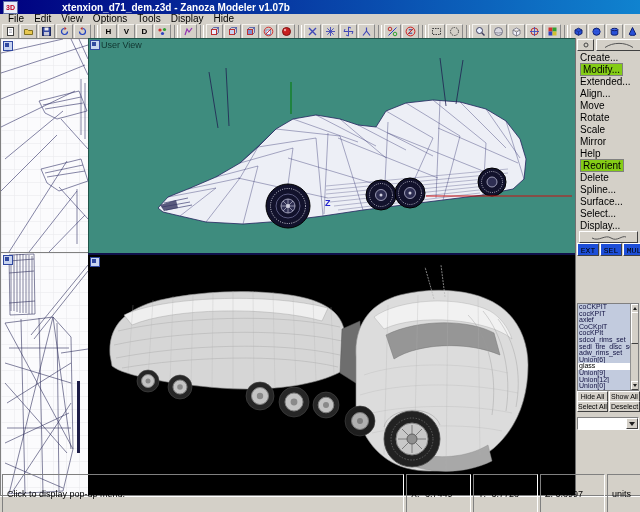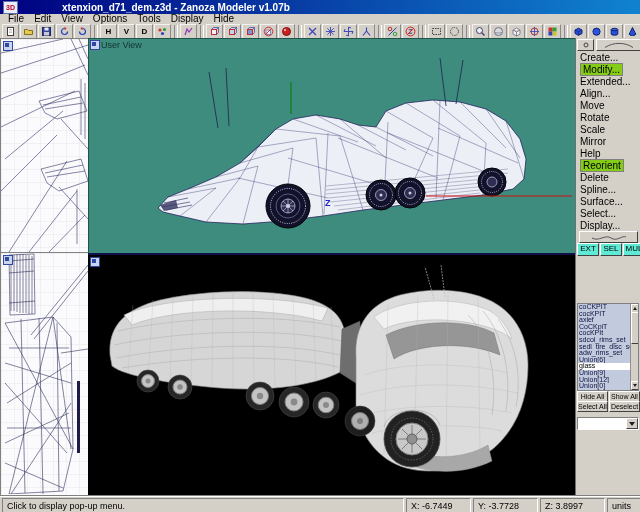--- a/index.html
+++ b/index.html
@@ -41,21 +41,21 @@
   .rp-wave{width:43px;height:10px;border:1px solid;border-color:#fff #404040 #404040 #fff;background:#d4d0c8;
     display:flex;align-items:center;justify-content:center;}
   .rmenu{position:absolute;left:0;top:13px;width:100%;}
   .rmenu-item{height:12px;display:flex;align-items:center;padding-left:4px;font-size:10px;white-space:nowrap;}
   .rmenu-item.indent{}
   .rmenu-item.boxed span{border:1px solid #808080;background:#84cc16;padding:0 2px;}
   .wave-btn{position:absolute;left:3px;top:193px;width:57px;height:10px;border:1px solid;
     border-color:#fff #404040 #404040 #fff;background:#d4d0c8;display:flex;align-items:center;justify-content:center;}
   .mode-row{position:absolute;left:1px;top:205px;display:flex;gap:1px;}
   .mode-btn{width:20px;height:11px;font-size:8px;border:1px solid;border-color:#fff #404040 #404040 #fff;
-    background:#5eead4;display:flex;align-items:flex-start;justify-content:center;}
+    background:#1d4ed8;display:flex;align-items:flex-end;justify-content:center;font-family:Liberation Mono, monospace;}
   .obj-list{position:absolute;left:1px;top:265px;width:60px;height:86px;background:#c2cbde;
     border:1px solid #808080;overflow:hidden;}
   .obj-items{position:absolute;left:0;top:0;width:52px;}
   .obj-item{height:6.6px;line-height:6.6px;font-size:7px;color:#101040;padding-left:1px;white-space:nowrap;overflow:hidden;}
   .obj-item.selected{background:#fff;color:#000;}
   .obj-scroll{position:absolute;right:0;top:0;width:7px;height:100%;background:#d4d0c8;border-left:1px solid #909090;}
   .scroll-up,.scroll-down{position:absolute;left:0;width:7px;height:7px;background:#d4d0c8;
     border:1px solid;border-color:#fff #404040 #404040 #fff;}
   .scroll-up{top:0;} .scroll-down{bottom:0;}
   .scroll-up::after{content:"";position:absolute;left:1px;top:2px;border-left:2px solid transparent;border-right:2px solid transparent;border-bottom:3px solid #202020;}
@@ -66,21 +66,21 @@
     background:#d4d0c8;display:flex;align-items:center;justify-content:center;white-space:nowrap;}
   .combo{position:absolute;left:1px;top:379px;width:60px;height:11px;background:#fff;border:1px solid;
     border-color:#808080 #fff #fff #808080;}
   .combo-btn{position:absolute;right:0;top:0;width:10px;height:9px;background:#d4d0c8;
     border:1px solid;border-color:#fff #404040 #404040 #fff;}
   .combo-btn::after{content:"";position:absolute;left:2px;top:3px;border-left:3px solid transparent;border-right:3px solid transparent;border-top:4px solid #202020;}
   
   .statusbar{position:absolute;left:0;top:495px;width:640px;height:17px;background:#d4d0c8;
     border-top:1px solid #808080;box-shadow:inset 0 1px 0 #fff;display:flex;align-items:flex-end;padding:0 2px 1px 2px;gap:2px;}
   .sb-cell{height:13px;border:1px solid;border-color:#808080 #fff #fff #808080;font-size:9px;
-    display:flex;align-items:center;padding:0 4px;white-space:nowrap;overflow:hidden;}
+    display:flex;align-items:center;padding:12px 4px;white-space:nowrap;overflow:hidden;}
   .sb-msg{width:392px;} .sb-x,.sb-y,.sb-z{width:55px;} .sb-units{flex:1;}
 </style>
 </head>
 <body>
 
 <div class="titlebar">
   <div class="app-icon">3D</div>
   <div class="win-title">xtenxion_d71_dem.z3d - Zanoza Modeler v1.07b</div>
 </div>
 

